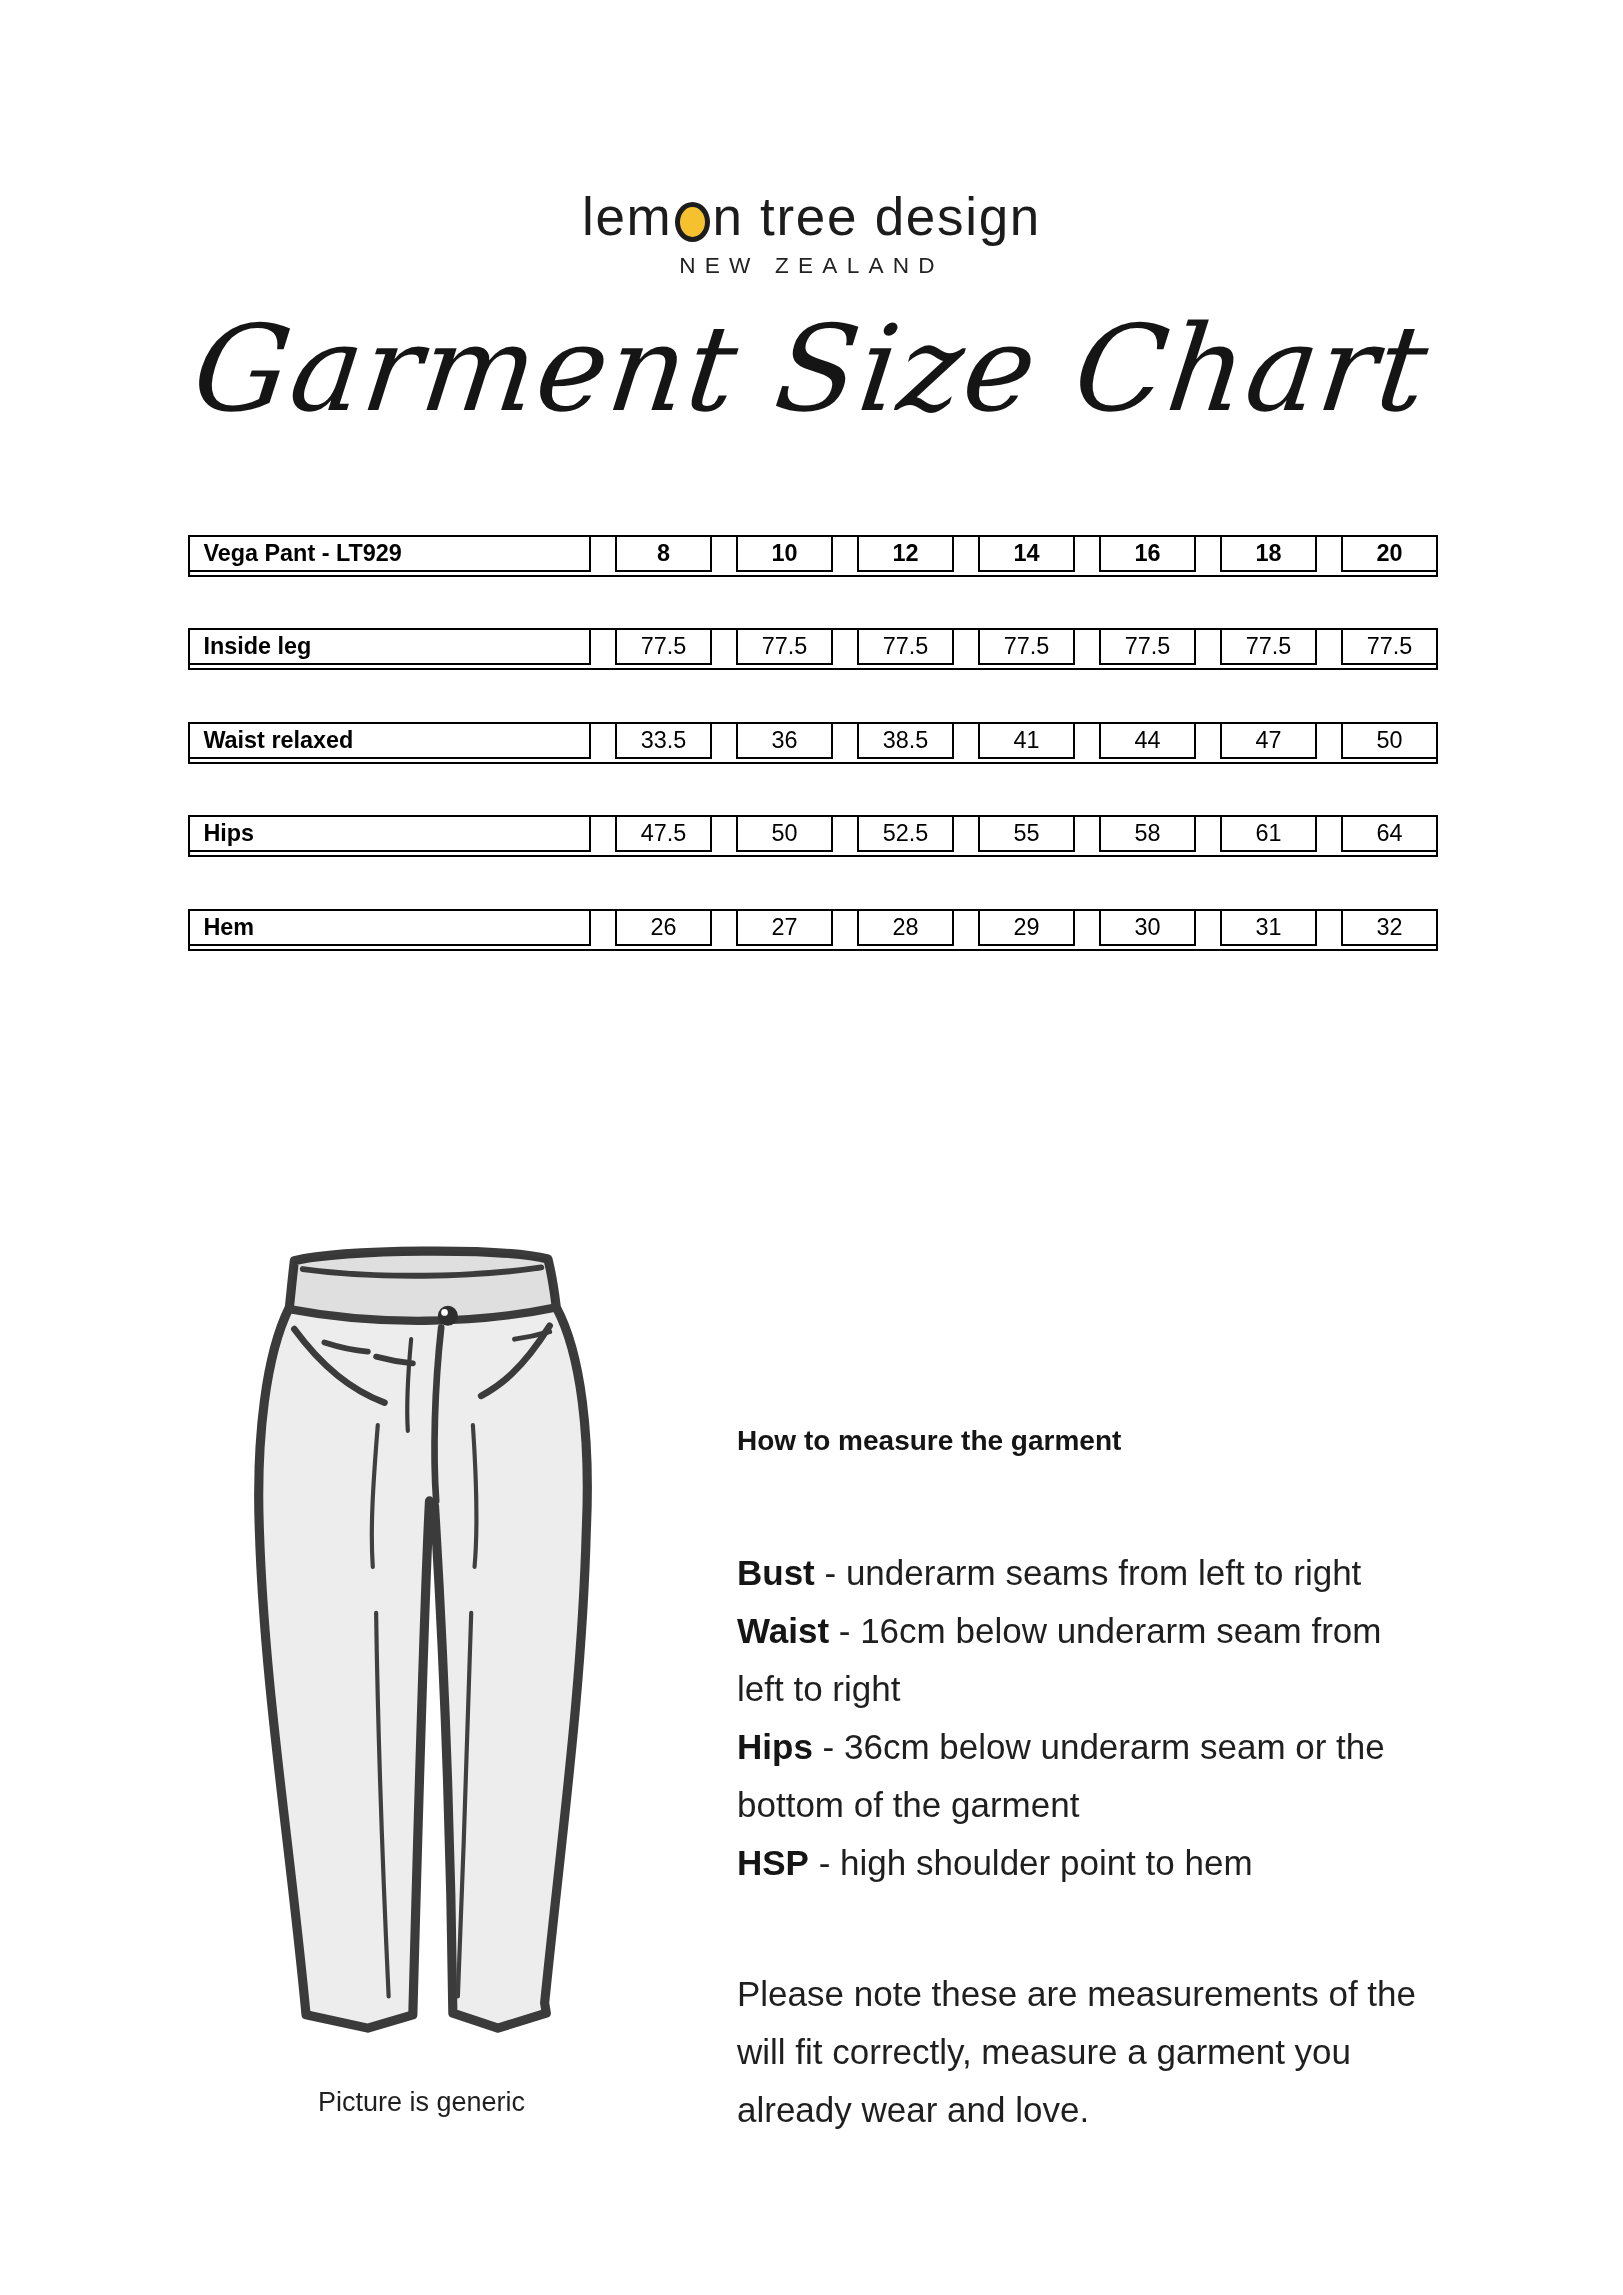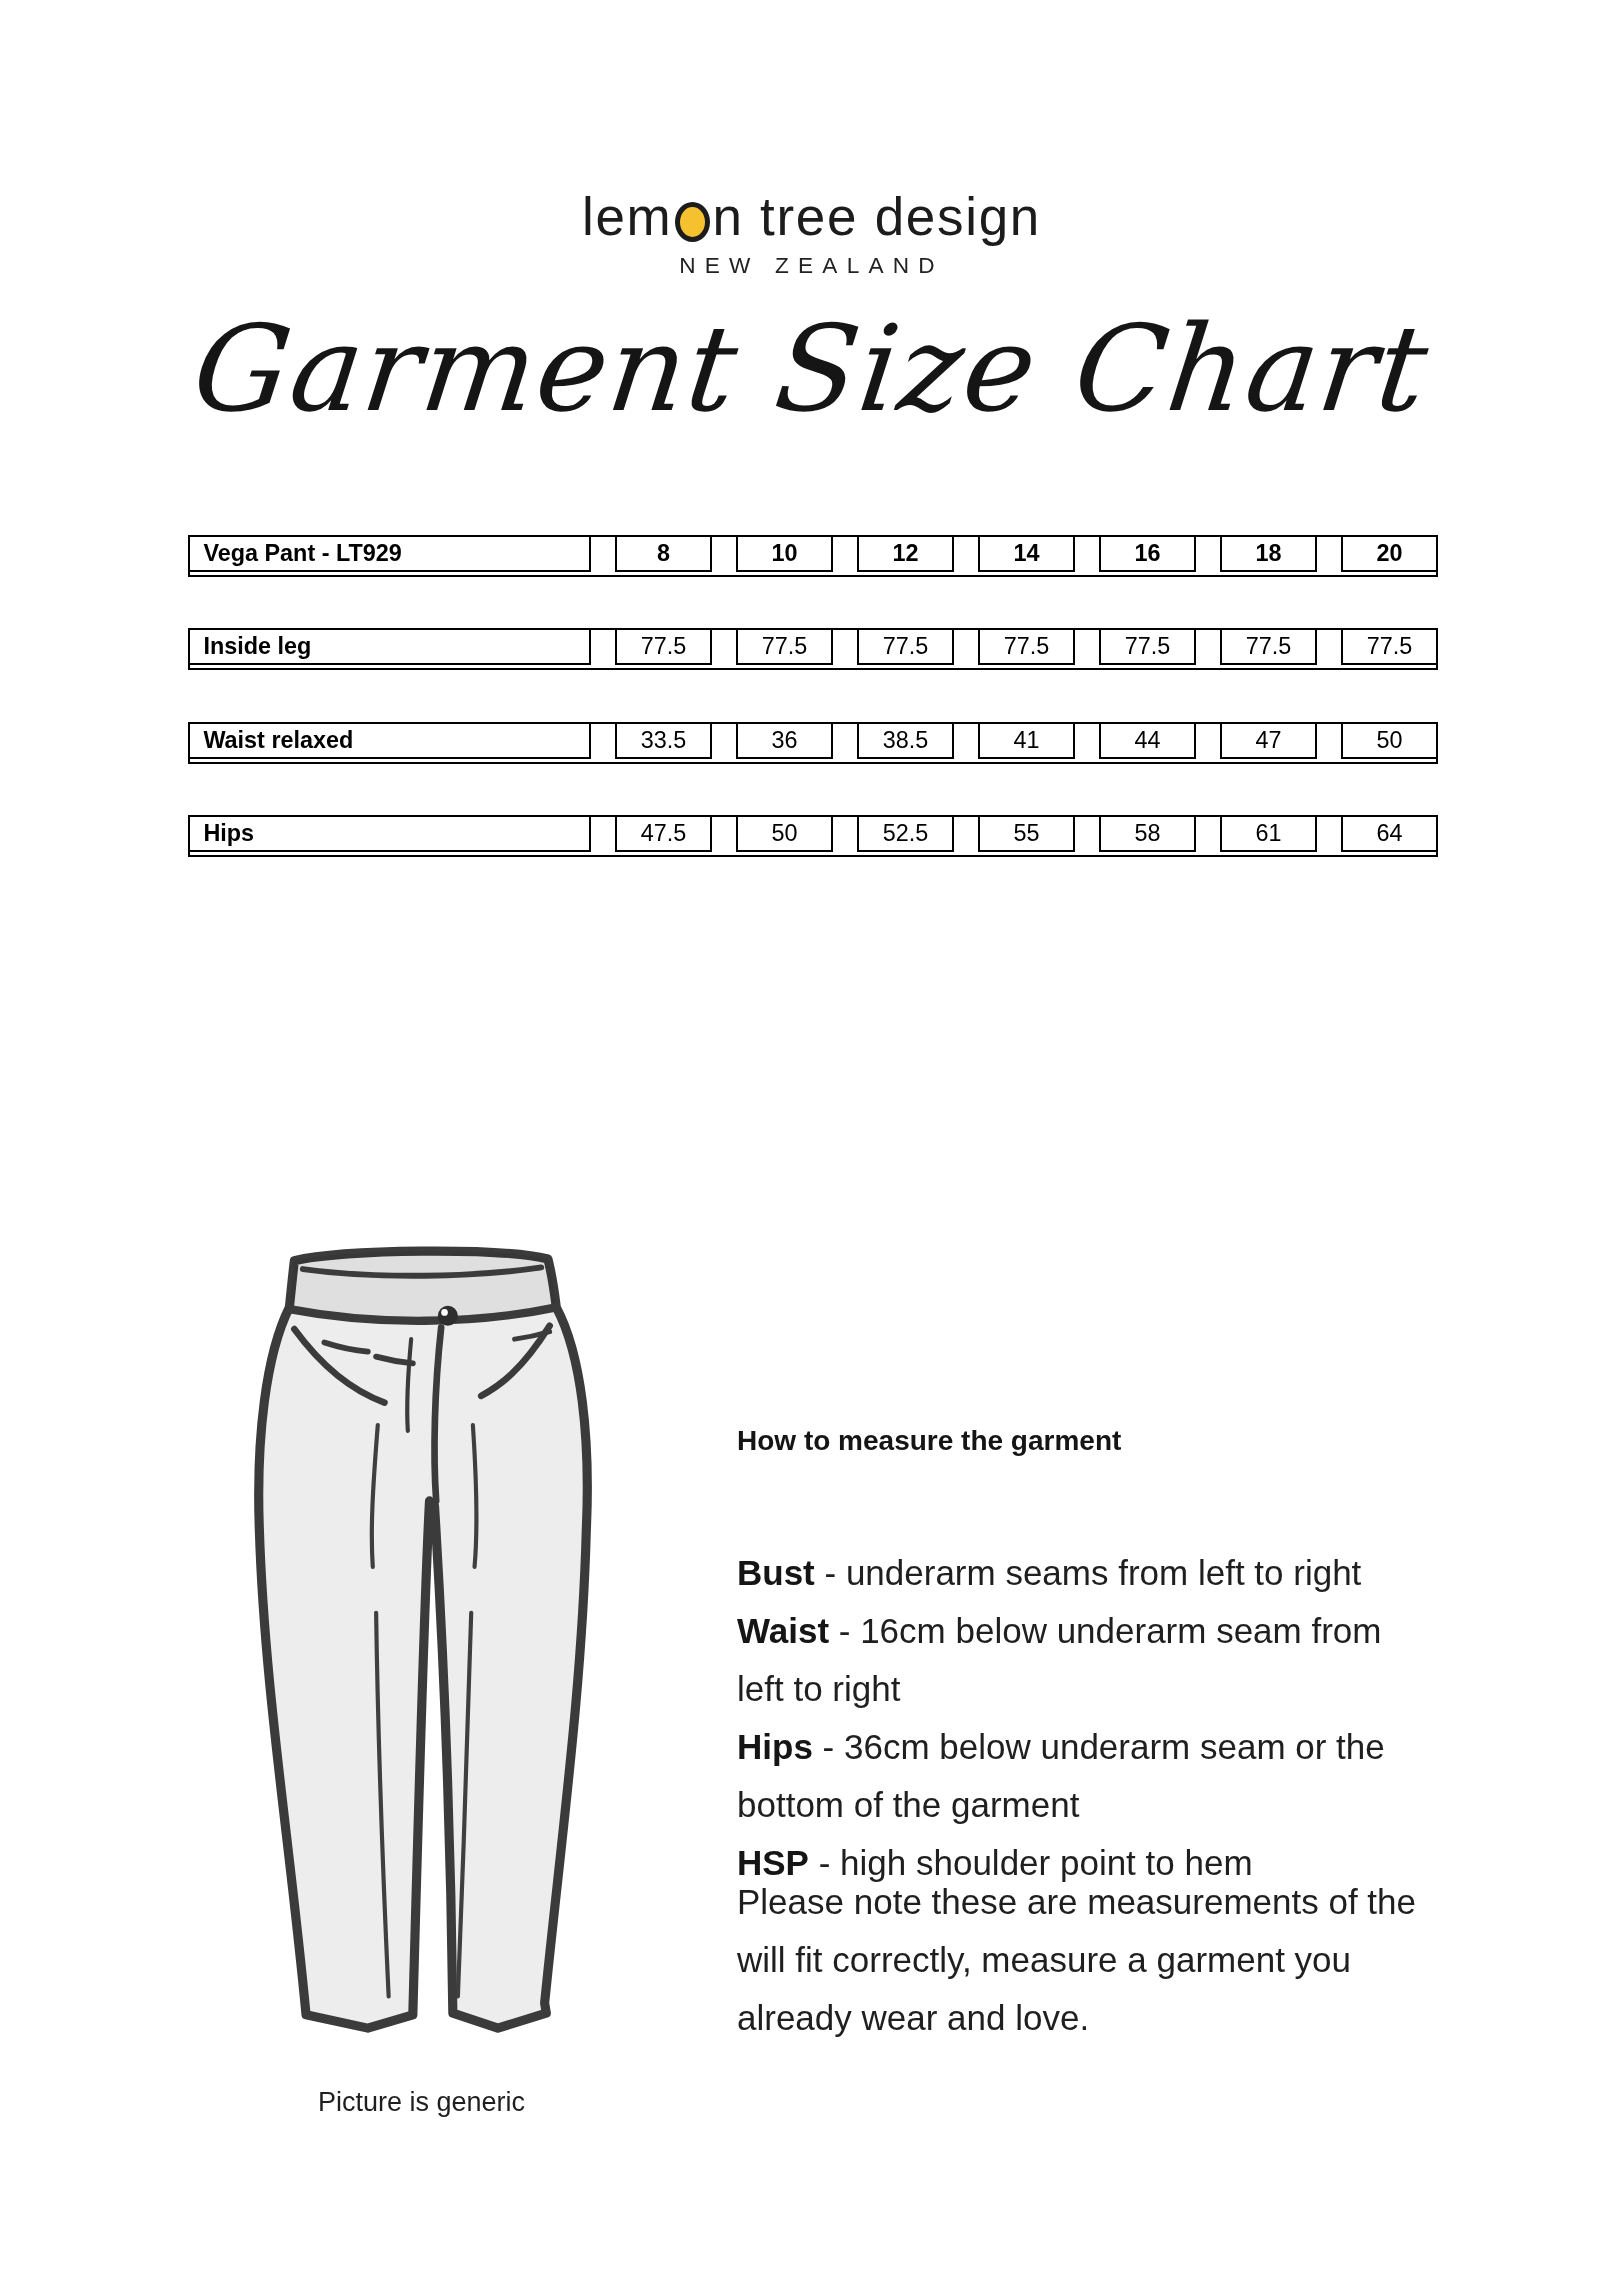--- a/index.html
+++ b/index.html
@@ -139,21 +139,21 @@
   }
   .howto-lines .line, .note-lines .line {
     font-size: 35px;
     line-height: 58px;
     color: #1f1f1f;
     white-space: nowrap;
   }
   .howto-lines .line b { font-weight: 700; color: #151515; }
   .note-lines {
     position: absolute;
-    top: 1873px; left: 737px;
+    top: 1965px; left: 737px;
     width: 819px;
   }
 </style>
 </head>
 <body>
 
 <div class="page">
 
   <header class="logo">
     <div class="logo-line">
@@ -203,20 +203,30 @@
     <div class="cell label">Hips</div>
     <div class="cell val">47.5</div>
     <div class="cell val">50</div>
     <div class="cell val">52.5</div>
     <div class="cell val">55</div>
     <div class="cell val">58</div>
     <div class="cell val">61</div>
     <div class="cell val">64</div>
   </div>
 
+  <div class="trow row-4">
+    <div class="cell label">Hem</div>
+    <div class="cell val">26</div>
+    <div class="cell val">27</div>
+    <div class="cell val">28</div>
+    <div class="cell val">29</div>
+    <div class="cell val">30</div>
+    <div class="cell val">31</div>
+    <div class="cell val">32</div>
+  </div>
 
   <div class="pants-wrap">
     <svg width="342" height="798" viewBox="0 0 410 955" xmlns="http://www.w3.org/2000/svg">
 
       <path d="M 52 18
                C 110 4, 300 2, 356 16
                C 362 40, 364 58, 366 74
                C 396 130, 407 230, 402 340
                C 397 530, 372 710, 352 908
                L 354 920 L 296 938 L 242 920

